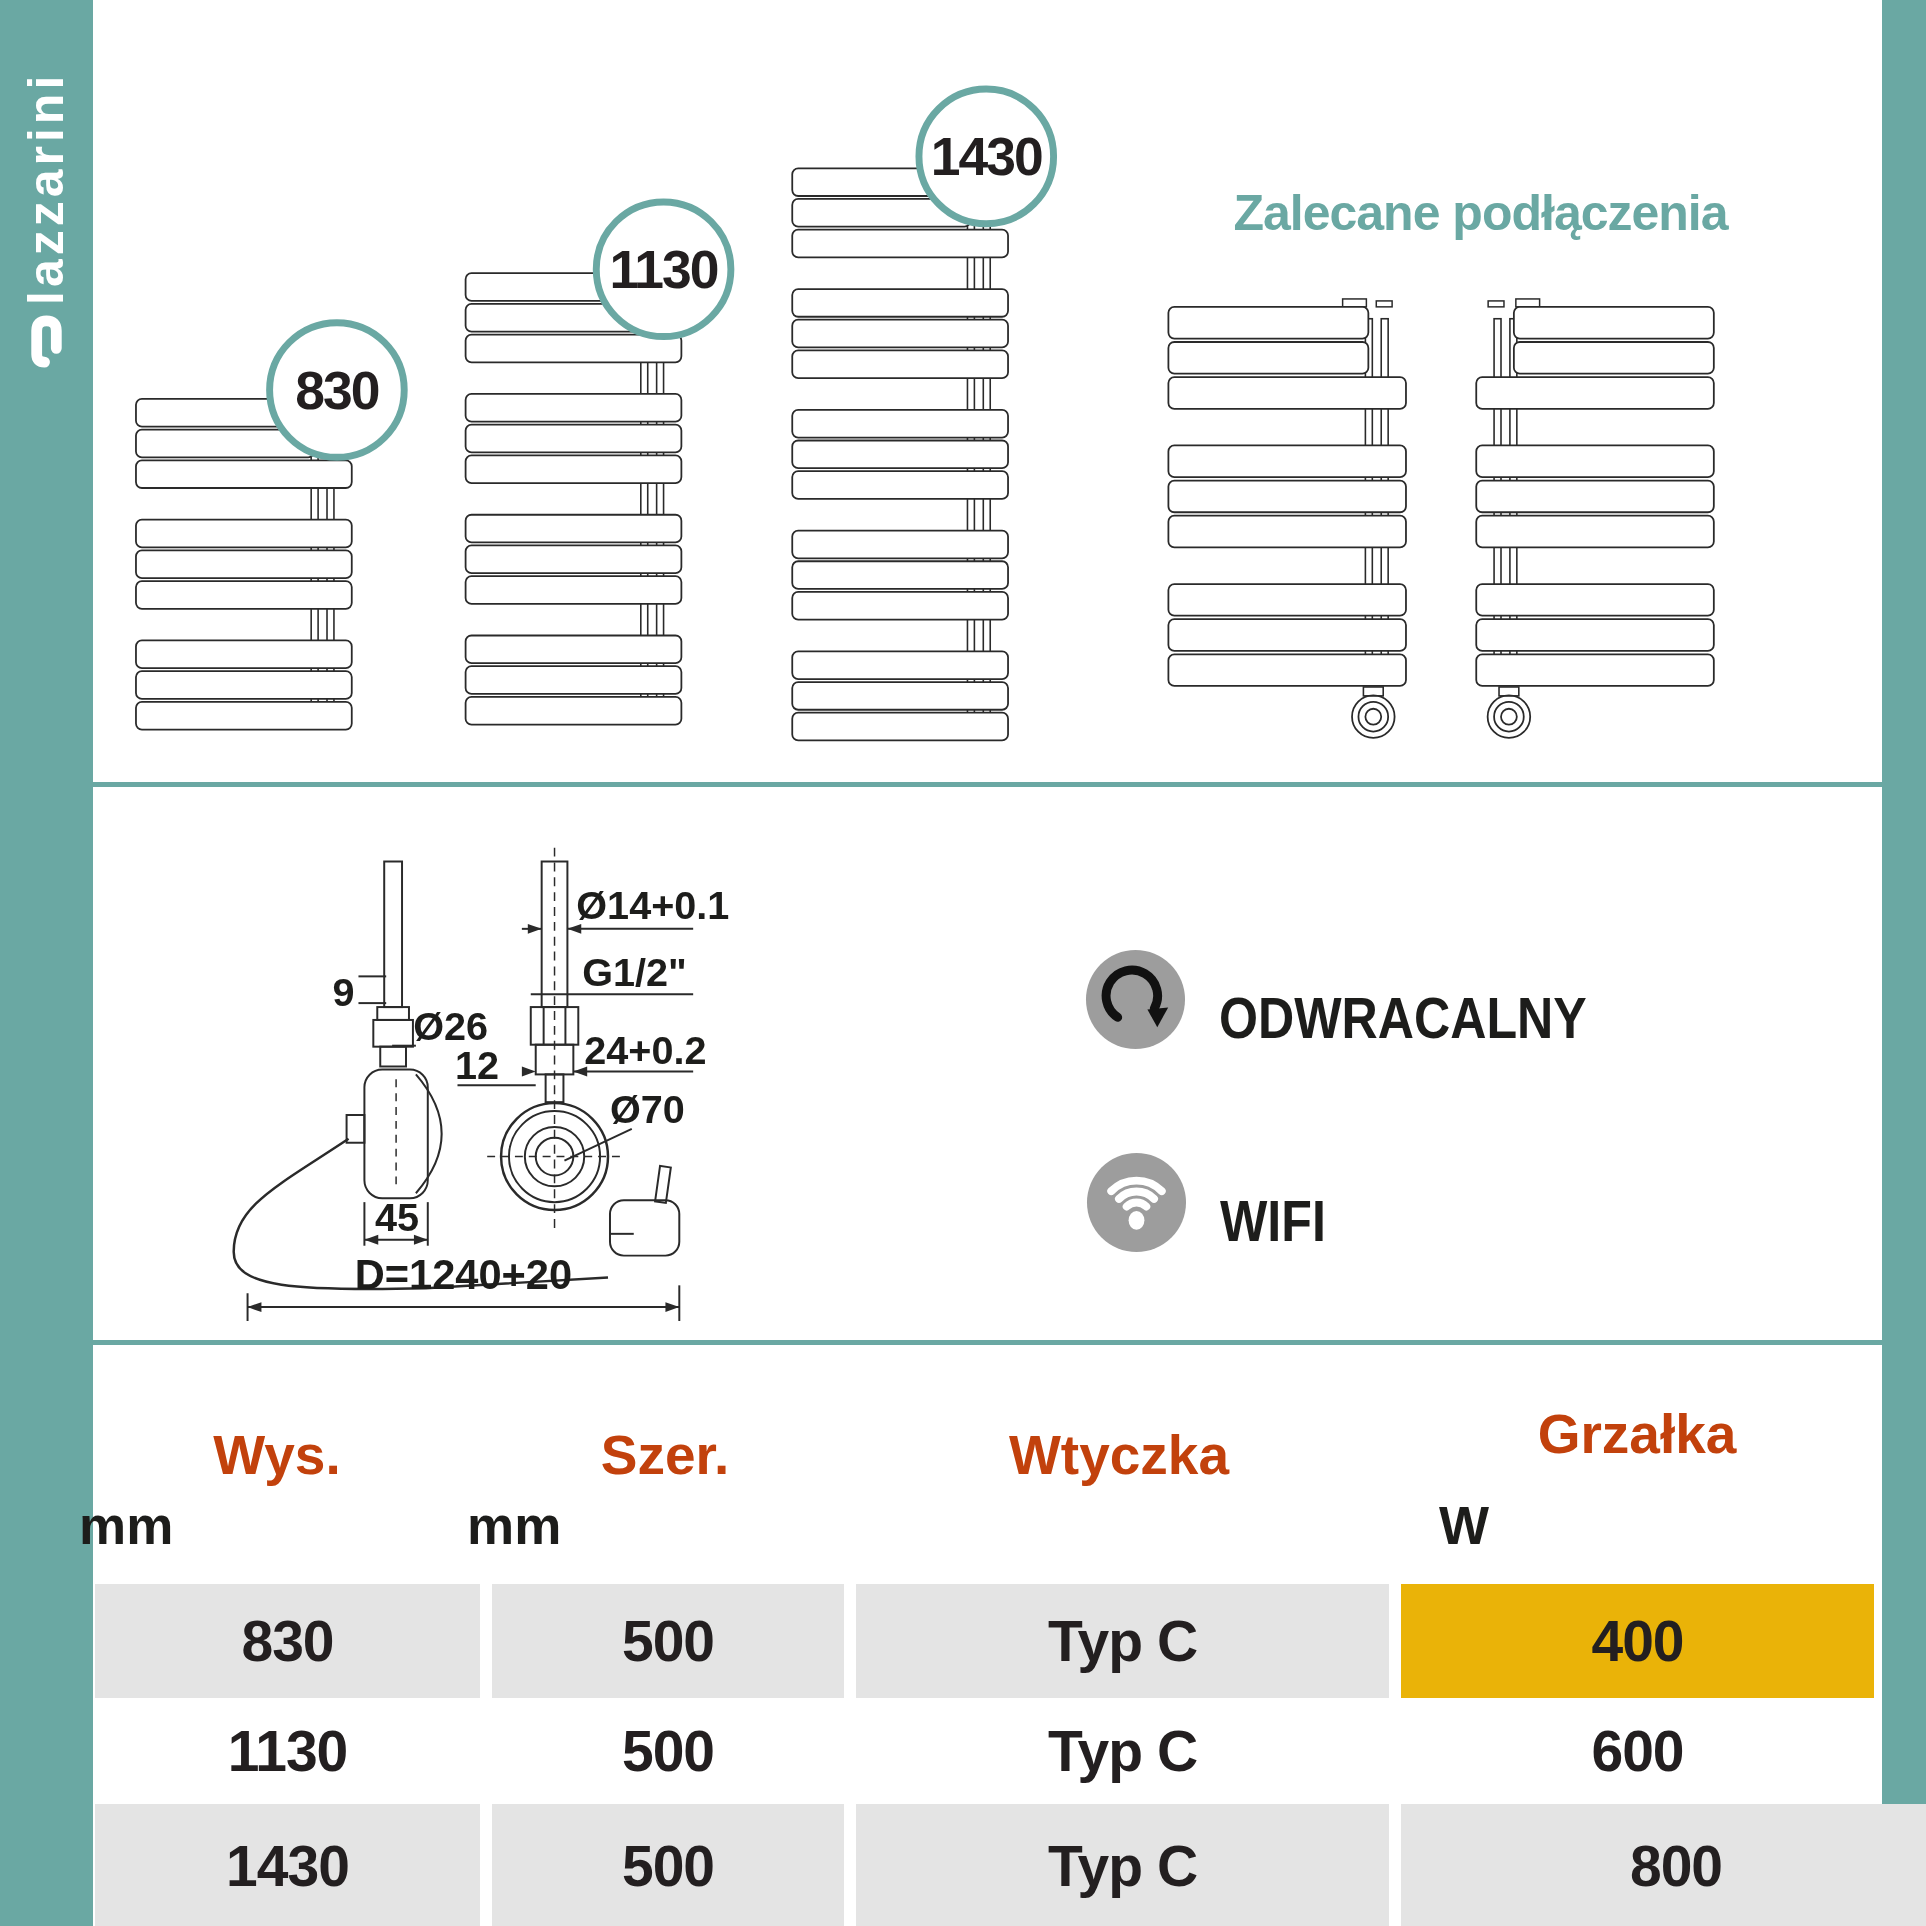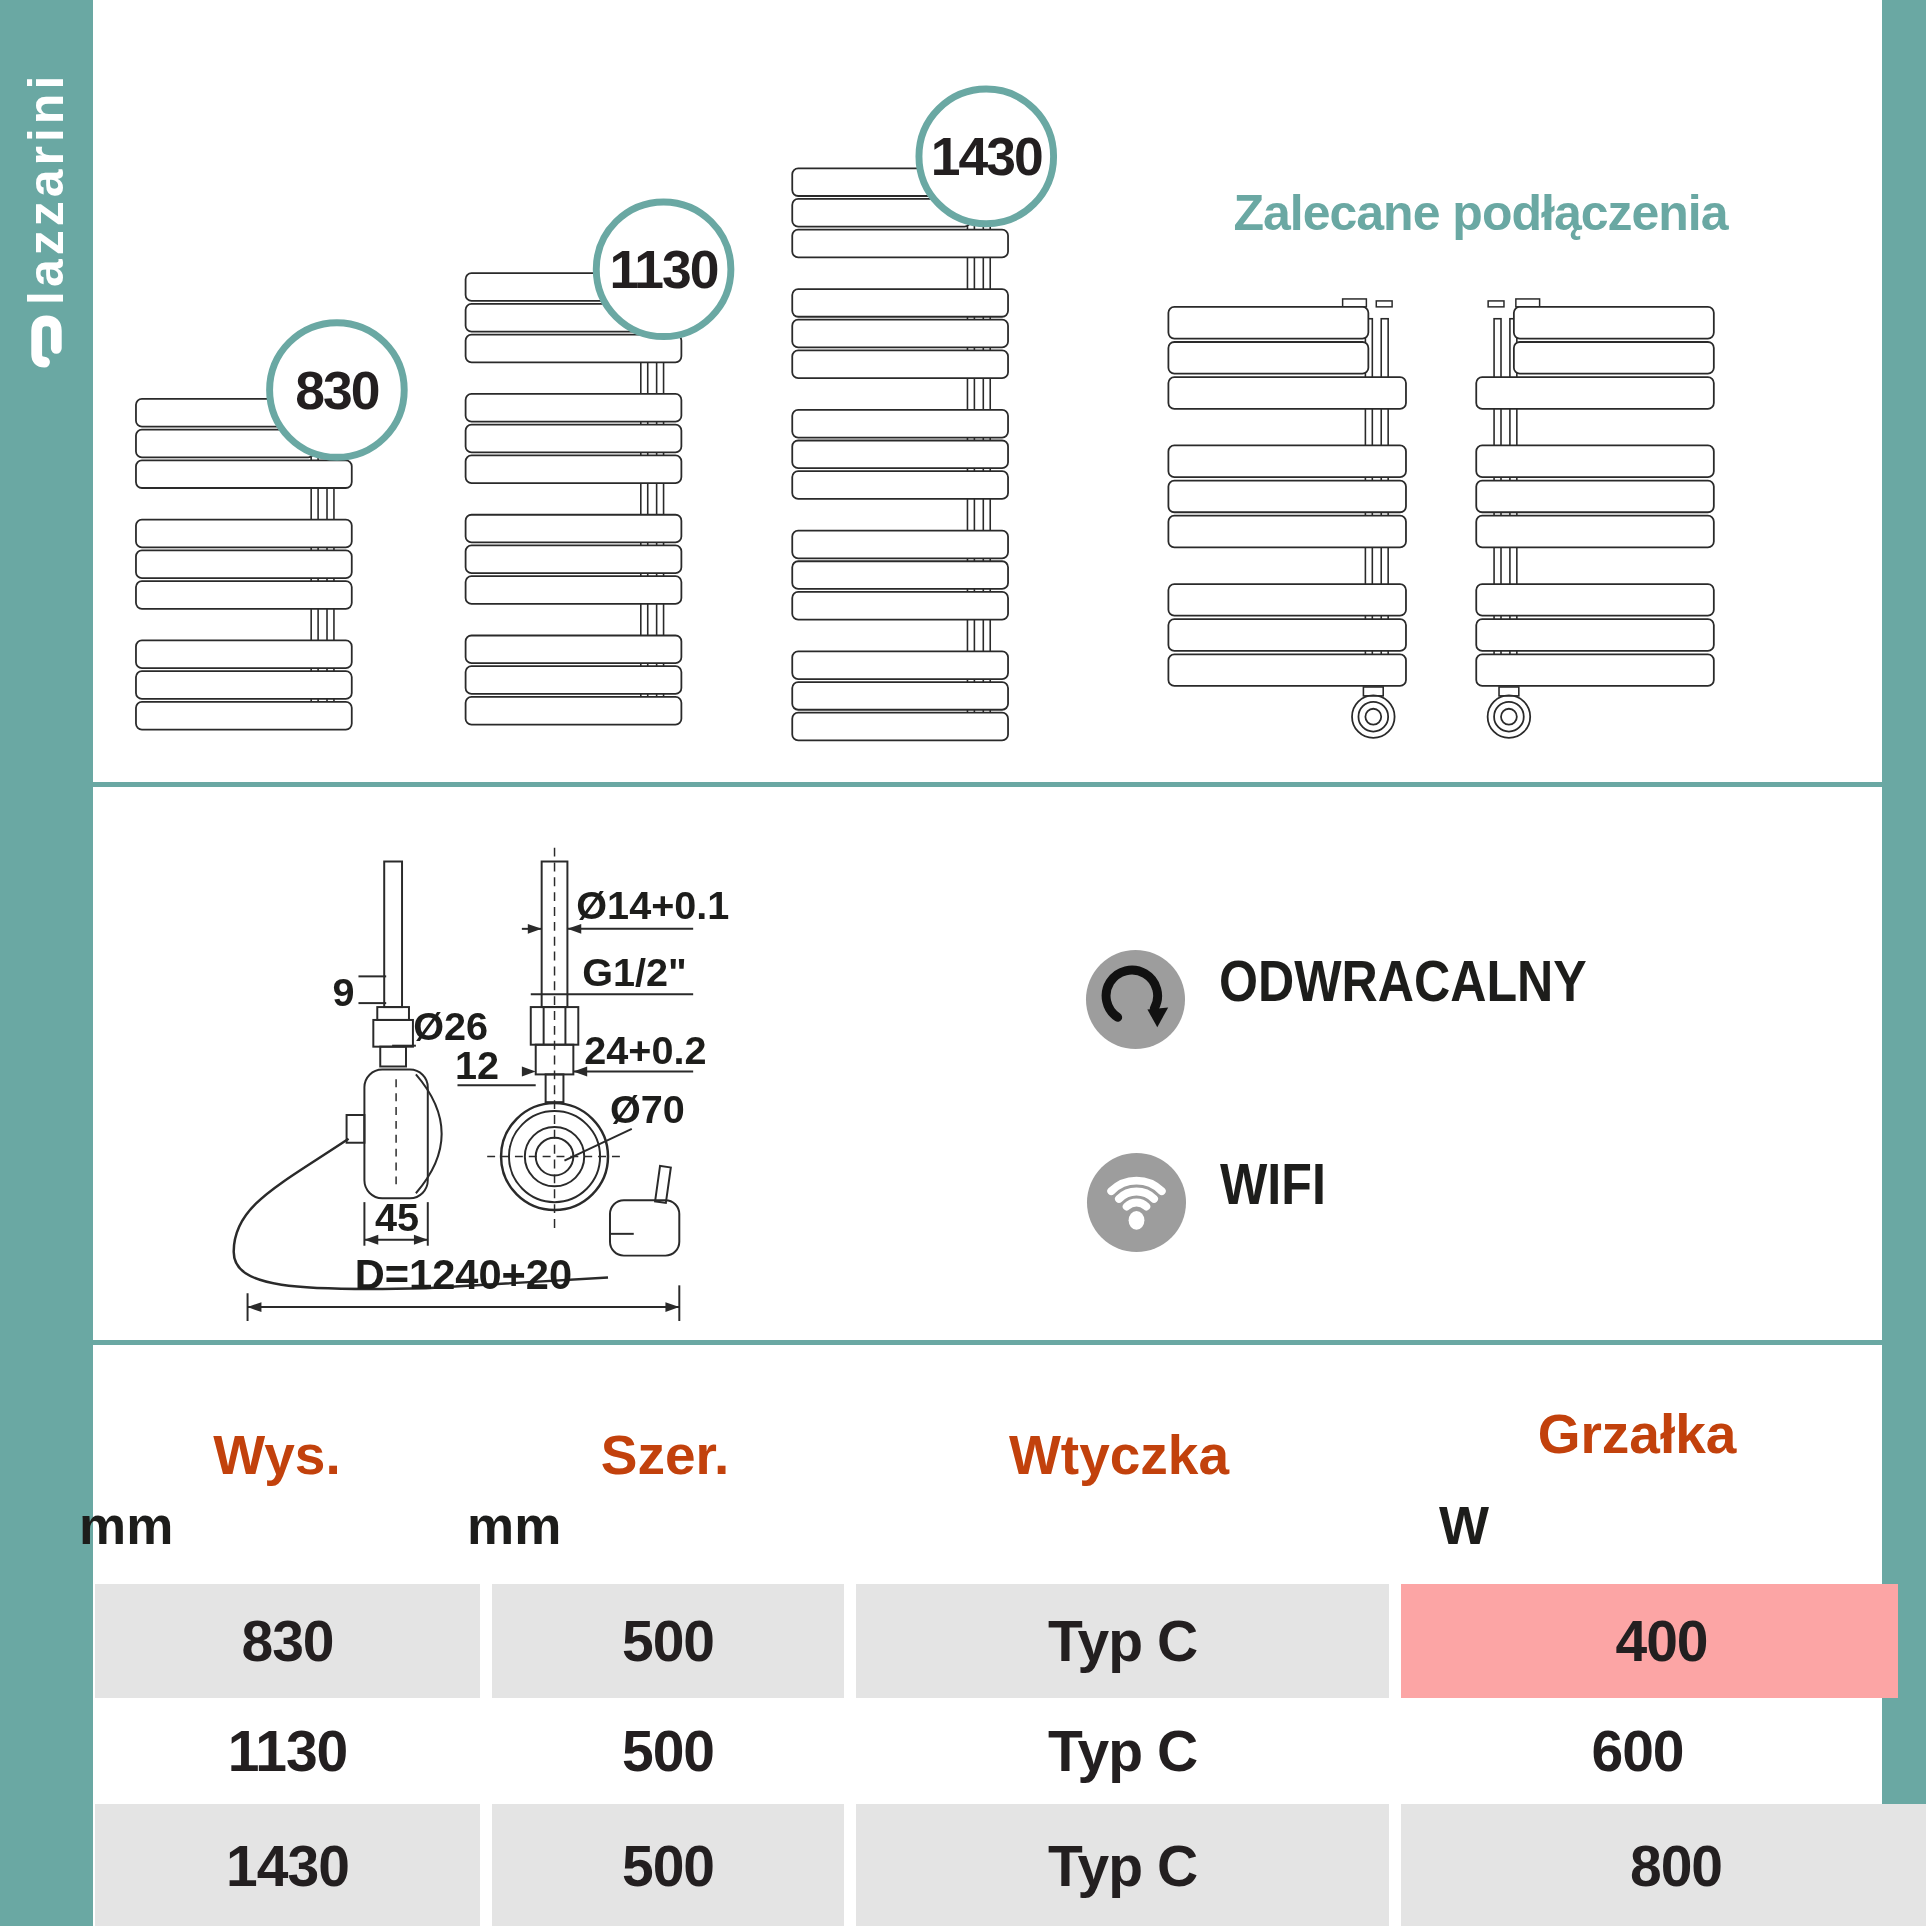--- a/index.html
+++ b/index.html
@@ -10,21 +10,21 @@
   #stripe-left{left:0;width:93px;}
   #stripe-right{left:1882px;width:45px;}
   .divider{position:absolute;left:93px;width:1789px;height:5px;background:#6aa8a3;}
   #divider-1{top:782px;}
   #divider-2{top:1340px;}
   #logo-wrap{position:absolute;left:0;top:50px;width:93px;height:327px;display:flex;flex-direction:column;align-items:center;}
   #logo-text{writing-mode:vertical-rl;transform:rotate(180deg);color:#ffffff;font-size:50px;font-weight:700;letter-spacing:4px;height:255px;line-height:93px;}
   #logo-mark{margin-top:8px;}
   #section-heading{position:absolute;left:1124px;top:184px;width:713px;text-align:center;
      color:#6aa8a3;font-size:50px;font-weight:700;letter-spacing:-1px;}
-  .feature-row{position:absolute;display:flex;align-items:flex-start;}
+  .feature-row{position:absolute;display:flex;align-items:flex-end;}
   .feature-label{font-size:57px;font-weight:700;color:#1d1d1b;letter-spacing:0px;display:inline-block;transform:scaleX(.88);transform-origin:left center;}
   #feature-1{left:1084px;top:948px;}
   #feature-2{left:1085px;top:1151px;}
   .feature-row .label-off{margin-left:32px;}
   svg text{font-family:"Liberation Sans", sans-serif;}
   .dimtxt{font-size:40px;font-weight:700;fill:#1d1d1b;}
   .cirtxt{font-size:54px;font-weight:700;fill:#231f20;letter-spacing:-2px;}
   
   .th-label{position:absolute;width:396px;text-align:center;font-size:55px;font-weight:700;color:#c2410c;}
   .th-unit{position:absolute;width:396px;text-align:left;font-size:53px;font-weight:700;color:#1d1d1b;}
@@ -262,21 +262,21 @@
       <div class="th-unit" style="left: 1439px; top: 1495px;">W</div>
       <div class="tcell" style="left: 95px; width: 385px; top: 1584px; height: 114px; background: rgb(228, 228, 228);">
         <span>830</span>
       </div>
       <div class="tcell" style="left: 492px; width: 352px; top: 1584px; height: 114px; background: rgb(228, 228, 228);">
         <span>500</span>
       </div>
       <div class="tcell" style="left: 856px; width: 533px; top: 1584px; height: 114px; background: rgb(228, 228, 228);">
         <span>Typ C</span>
       </div>
-      <div class="tcell" style="left: 1401px; width: 473px; top: 1584px; height: 114px; background: #fca5a5; padding-left: 24px;">
+      <div class="tcell" style="left: 1401px; width: 473px; top: 1584px; height: 114px; background: #eab308;">
         <span>400</span>
       </div>
       <div class="tcell" style="left: 95px; width: 385px; top: 1698px; height: 106px; background: transparent;">
         <span>1130</span>
       </div>
       <div class="tcell" style="left: 492px; width: 352px; top: 1698px; height: 106px; background: transparent;">
         <span>500</span>
       </div>
       <div class="tcell" style="left: 856px; width: 533px; top: 1698px; height: 106px; background: transparent;">
         <span>Typ C</span>

